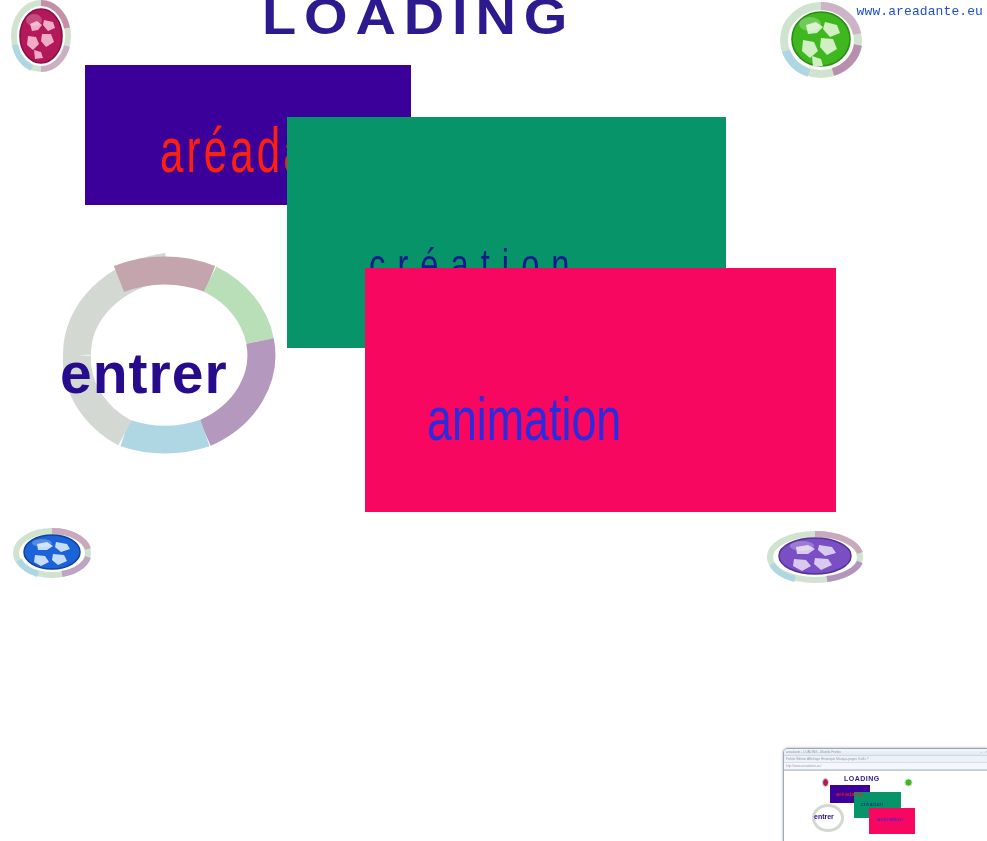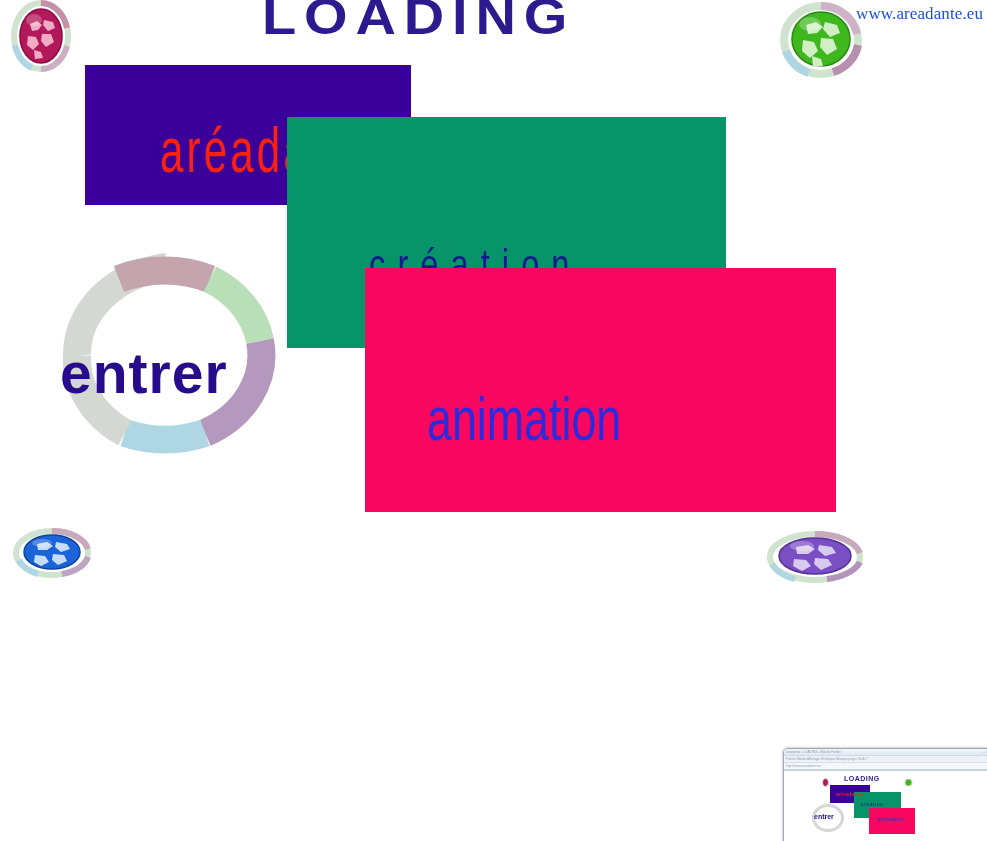--- a/index.html
+++ b/index.html
@@ -23,25 +23,25 @@
     width: 987px;
     height: 841px;
     overflow: hidden;
   }
 
   
   .site-url {
     position: absolute;
     right: 4px;
     top: 4px;
-    font-size: 17px;
+    font-size: 13px;
     color: #1b4fd8;
     text-decoration: none;
     letter-spacing: 0.1px;
-    font-family: Liberation Serif, serif;
+    font-family: Liberation Mono, monospace;
     white-space: nowrap;
     margin-left: 24px;
   }
 
   
   .loading-title {
     position: absolute;
     left: 262px;
     top: -8px;
     font-size: 50px;

